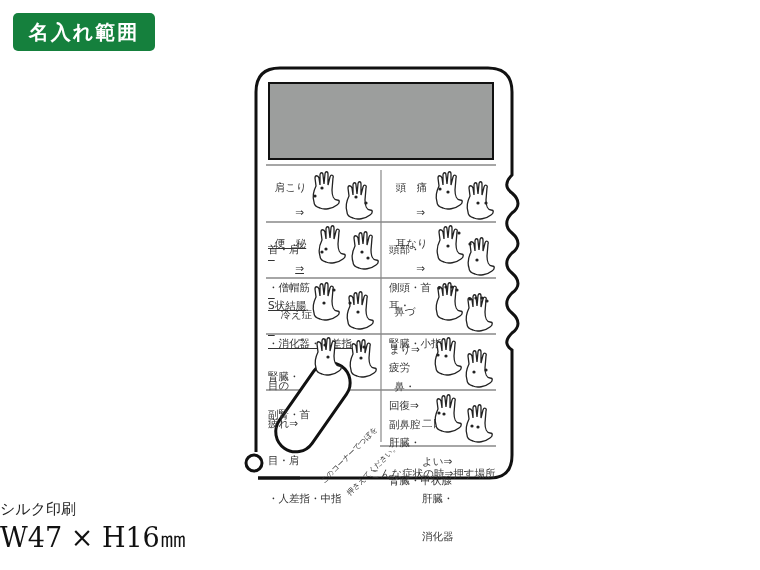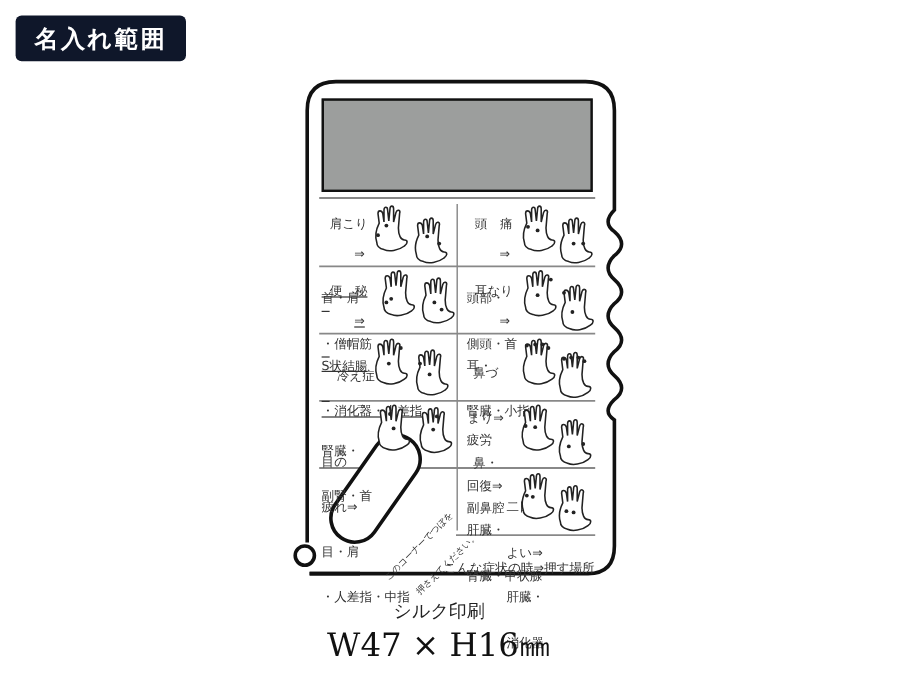--- a/index.html
+++ b/index.html
@@ -1,21 +1,21 @@
 <!DOCTYPE html>
 <html><head>
 <meta charset="utf-8">
 <style>
   * { box-sizing: border-box; margin: 0; padding: 0; }
   html, body { width: 760px; height: 570px; background: #ffffff; overflow: hidden; }
   body { position: relative; font-family: "DejaVu Sans", sans-serif; color: #222; }
 
   .badge {
     position: absolute; left: 13px; top: 13px; width: 142px; height: 38px;
-    background: #0f172a; border-radius: 5px; color: #fff;
+    background: #15803d; border-radius: 5px; color: #fff;
     font-size: 20px; font-weight: bold; letter-spacing: 2px;
     display: flex; align-items: center; justify-content: center;
   }
 
   .card-svg { position: absolute; left: 0; top: 0; }
 
   .imprint {
     position: absolute; left: 268px; top: 82px; width: 226px; height: 78px;
     background: #9c9e9d; border: 2px solid #111;
   }
@@ -23,21 +23,21 @@
   .cell { position: absolute; font-size: 10.5px; line-height: 12.5px; color: #333; white-space: pre; }
   .cell .arrow { display: block; text-align: right; width: 36px; }
 
   .rot-text {
     position: absolute; font-size: 7.5px; line-height: 9px; color: #333;
     transform: rotate(-45deg); transform-origin: left top; white-space: pre;
   }
 
   .footer-note { position: absolute; left: 370px; top: 450px; font-size: 10.5px; color: #333; white-space: nowrap; margin-top: 17px; }
 
-  .caption { position: absolute; left: 0; width: 732px; text-align: center; }
+  .caption { position: absolute; left: 0; width: 732px; }
   .caption-1 { top: 500px; font-size: 15px; color: #222; }
   .caption-2 { top: 520px; font-family: "DejaVu Serif", serif; font-size: 27px; color: #111; }
 </style>
 </head>
 <body>
 
 <div class="badge">名入れ範囲</div>
 
 <svg class="card-svg" width="760" height="570">
 

